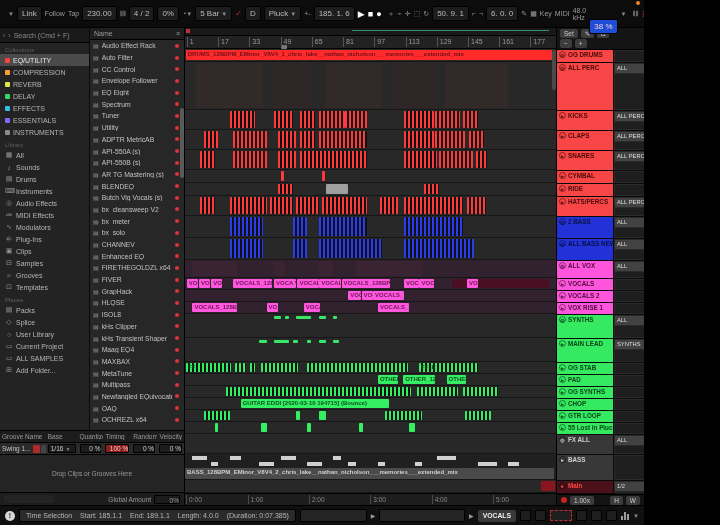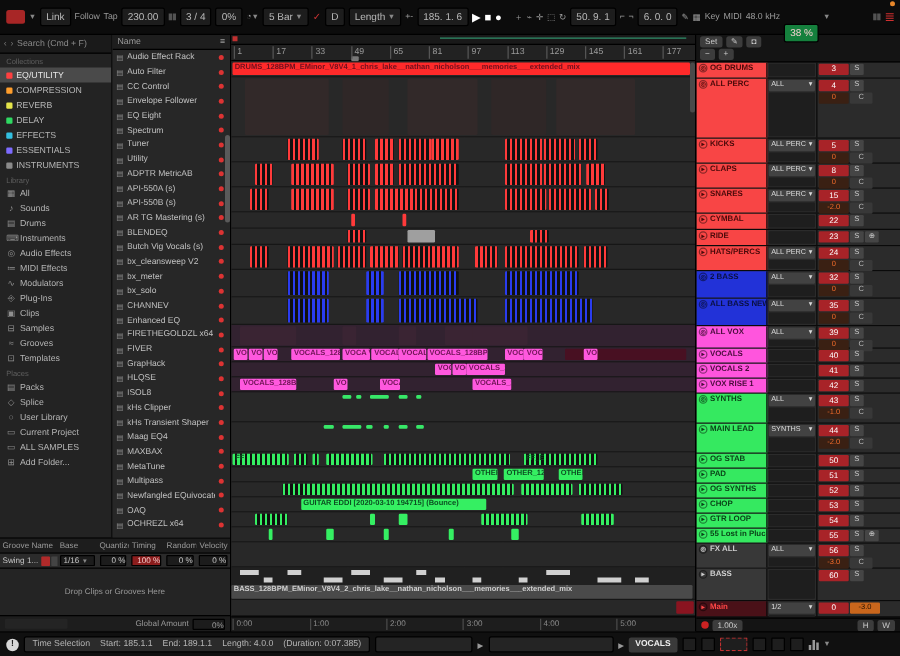--- a/index.html
+++ b/index.html
@@ -1,27 +1,27 @@
 <!DOCTYPE html>
 <html><head>
 <meta charset="utf-8">
 <style>
   html,body{margin:0;padding:0;background:#000;font-family:"Liberation Sans",sans-serif;}
   *{box-sizing:border-box;}
-  #app{width:720px;height:525px;background:#151515;display:flex;flex-direction:column;overflow:hidden;color:#bbb;position:relative;}
+  #app{width:644px;height:525px;background:#151515;display:flex;flex-direction:column;overflow:hidden;color:#bbb;position:relative;}
 
   
   .tb{height:28px;background:#0c0c0c;border-bottom:1px solid #000;display:flex;align-items:center;padding:0 5px;gap:3px;font-size:8px;color:#b9b9b9;flex:none;position:relative;}
   .tb .seg{display:flex;align-items:center;gap:2px;background:#1d1d1d;border:1px solid #000;border-radius:2px;height:15px;padding:0 4px;white-space:nowrap;}
   .tb .flat{background:none;border:none;}
   .tb .logo{width:15px;height:11px;background:#a82626;border-radius:2px;}
   .tb .car{font-size:6px;color:#888;}
   .tb .ico{font-size:9px;color:#cfcfcf;}
   .tb .sml{font-size:7px;color:#9a9a9a;}
-  .tb .cpu{background:#15803d;color:#f5d0d0;margin-top:25px;}
+  .tb .cpu{background:#1d4ed8;color:#f5d0d0;margin-top:25px;}
   .tb .gap{width:4px;}
   .tb .grow{flex:1;}
   .tb .menu-red{color:#d03030;font-size:10px;letter-spacing:-1px;}
   .notif-dot{position:absolute;right:4px;top:1px;width:4px;height:4px;border-radius:50%;background:#e8872a;}
 
   
   .main{flex:1;display:flex;min-height:0;}
   .left{width:185px;display:flex;flex-direction:column;flex:none;border-right:1px solid #000;}
   .left-top{flex:1;display:flex;min-height:0;}
 
@@ -128,31 +128,31 @@
 <div id="app">
 
   <div class="tb">
     <span class="logo"></span>
     <span class="car">▼</span>
     <span class="seg">Link</span>
     <span class="flat sml">Follow</span>
     <span class="flat sml">Tap</span>
     <span class="seg">230.00</span>
     <span class="flat sml">⦀⦀</span>
-    <span class="seg">3 / 4</span>
+    <span class="seg">4 / 2</span>
     <span class="seg">0%</span>
     <span class="flat sml">◔<span class="car">▼</span></span>
     <span class="seg">
         <span>5 Bar</span>
         <span class="car">▼</span>
       </span>
     <span class="flat" style="color:#c33;">✓</span>
     <span class="seg">D</span>
     <span class="seg">
-        <span>Length</span>
+        <span>Pluck</span>
         <span class="car">▼</span>
       </span>
     <span class="flat sml">+-</span>
     <span class="seg">185. 1. 6</span>
     <span class="flat ico" style="color:#fff;">▶</span>
     <span class="flat ico" style="color:#fff;">■</span>
     <span class="flat ico" style="color:#fff;">●</span>
     <span class="gap"></span>
     <span class="flat sml">＋</span>
     <span class="flat sml">⌁</span>

